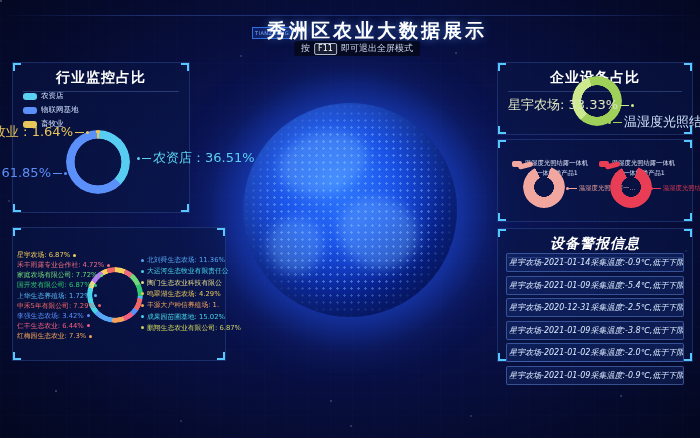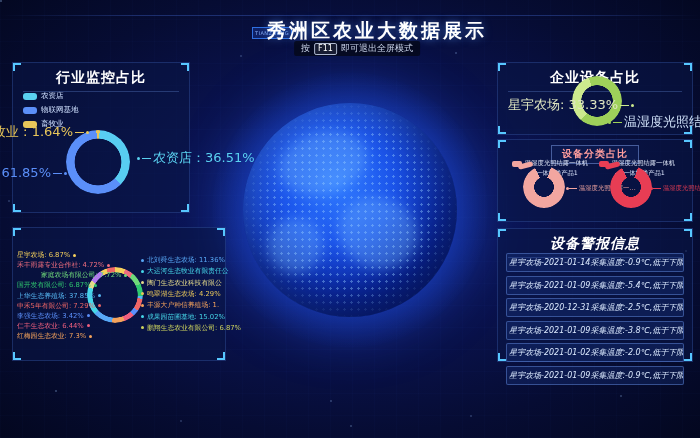--- a/index.html
+++ b/index.html
@@ -188,29 +188,29 @@
     <div class="ent-col ent-left">
       <div class="ent-row">
           <span style="color: rgb(245, 208, 92);">星宇农场: 6.87%</span>
           <i class="dot" style="background: rgb(245, 208, 92);"></i>
         </div>
       <div class="ent-row">
           <span style="color: rgb(239, 110, 126);">禾丰雨露专业合作社: 4.72%</span>
           <i class="dot" style="background: rgb(239, 110, 126);"></i>
         </div>
       <div class="ent-row">
-          <span style="color: rgb(111, 217, 122); margin-left: 24px;">家庭农场有限公司: 7.72%</span>
+          <span style="color: rgb(111, 217, 122);">家庭农场有限公司: 7.72%</span>
           <i class="dot" style="background: rgb(111, 217, 122);"></i>
         </div>
       <div class="ent-row">
           <span style="color: rgb(47, 199, 111);">国开发有限公司: 6.87%</span>
           <i class="dot" style="background: rgb(47, 199, 111);"></i>
         </div>
       <div class="ent-row">
-          <span style="color: rgb(86, 182, 242);">上华生态养殖场: 37.85%</span>
+          <span style="color: rgb(86, 182, 242);">上华生态养殖场: 1.72%</span>
           <i class="dot" style="background: rgb(86, 182, 242);"></i>
         </div>
       <div class="ent-row">
           <span style="color: rgb(238, 102, 102);">中禾5年有限公司: 7.29%</span>
           <i class="dot" style="background: rgb(238, 102, 102);"></i>
         </div>
       <div class="ent-row">
           <span style="color: rgb(91, 143, 249);">李强生态农场: 3.42%</span>
           <i class="dot" style="background: rgb(91, 143, 249);"></i>
         </div>
@@ -260,21 +260,20 @@
     <div class="ring ring-equipment"></div>
     <div class="co" style="left:10px; top:33px;">
       <span style="color: rgb(223, 230, 192);">星宇农场: 33.33%</span><span class="dash" style="color:#cdea8e"></span><span class="pt" style="color:#cdea8e"></span>
     </div>
     <div class="co" style="left:110px; top:50px;">
       <span class="pt" style="color:#9ed05a"></span><span class="dash" style="color:#9ed05a"></span><span style="color: rgb(207, 224, 248);">温湿度光照结露一体机:</span>
     </div>
   </section>
 
   <section class="panel p-classify">
-    <div class="cl-title">设备分类占比</div>
 
     <div class="cl-legend" style="left:14px; top:19px;">
       <i class="sw" style="background: rgb(242, 166, 160);"></i>
       <span>温湿度光照结露一体机</span>
     </div>
     <div class="cl-sub" style="left:30px; top:29px;">
       <span class="tick"></span><span>一体机类产品1</span>
     </div>
     <div class="ring ring-mini ring-pink"></div>
     <div class="bar-mini bar-pink"></div>

